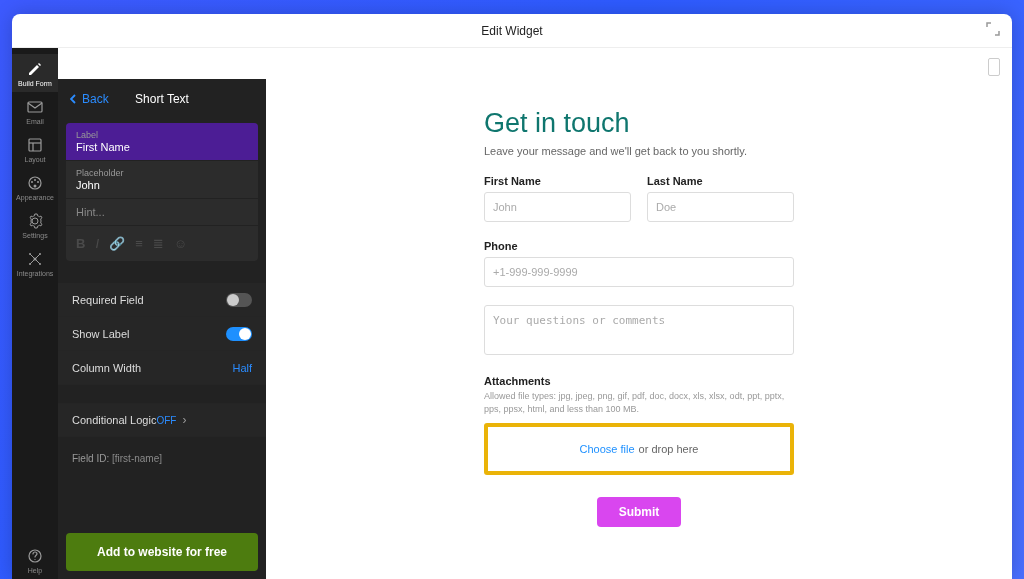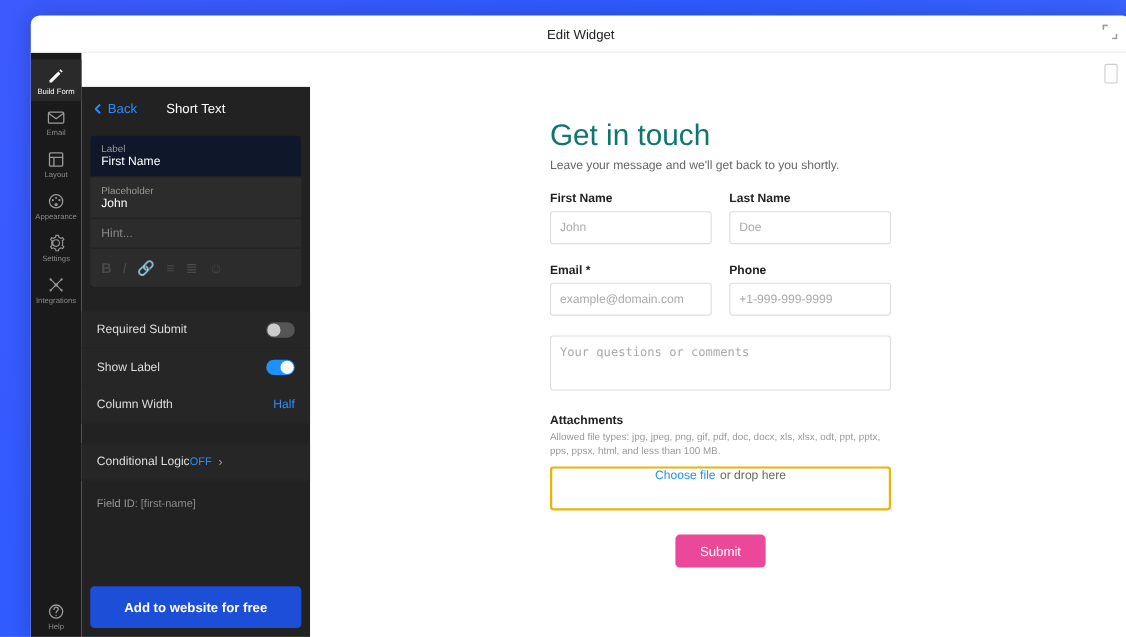--- a/index.html
+++ b/index.html
@@ -1,69 +1,69 @@
 <!DOCTYPE html>
 <html><head>
 <meta charset="utf-8">
 <style>
   * { box-sizing: border-box; margin: 0; padding: 0; }
   html, body { width: 1024px; height: 579px; font-family: -apple-system, BlinkMacSystemFont, "Segoe UI", Arial, sans-serif; overflow: hidden; }
-  .bg { width: 1024px; height: 579px; background: linear-gradient(135deg, #3D5AFE 0%, #2E5BFF 40%, #4A6FFF 100%); position: relative; padding: 14px 12px 0 28px; }
+  .bg { width: 1024px; height: 579px; background: linear-gradient(135deg, #3D5AFE 0%, #2E5BFF 40%, #4A6FFF 100%); position: relative; padding: 14px 12px 0 12px; }
   .window { width: 1000px; height: 565px; background: #fff; border-radius: 8px 8px 0 0; position: relative; display: flex; flex-direction: column; box-shadow: 0 0 20px rgba(0,0,0,0.2); }
   .titlebar { height: 34px; border-bottom: 1px solid #eee; display: flex; align-items: center; justify-content: center; position: relative; font-size: 12px; color: #222; }
   .titlebar .expand { position: absolute; right: 12px; top: 8px; color: #999; cursor: pointer; }
   .body { flex: 1; display: flex; position: relative; overflow: hidden; }
   .iconbar { width: 46px; background: #1a1a1a; display: flex; flex-direction: column; align-items: center; padding-top: 6px; }
   .iconbar .itm { width: 46px; display: flex; flex-direction: column; align-items: center; color: #9a9a9a; padding: 7px 0 5px 0; cursor: pointer; }
   .iconbar .itm.active { background: #2a2a2a; color: #fff; }
   .iconbar .itm svg, .iconbar .itm .gl { width: 16px; height: 16px; }
   .iconbar .lbl { font-size: 7px; margin-top: 3px; color: #8a8a8a; }
   .iconbar .itm.active .lbl { color: #fff; }
   .iconbar .spacer { flex: 1; }
   .sidepanel { width: 208px; background: #222; color: #ddd; display: flex; flex-direction: column; position: relative; margin-top: 31px; }
   .sp-head { height: 40px; display: flex; align-items: center; position: relative; }
   .sp-head .back { color: #2B8CFF; font-size: 12px; margin-left: 12px; display: flex; align-items: center; cursor: pointer; }
   .sp-head .title { position: absolute; left: 0; right: 0; text-align: center; font-size: 12px; color: #fff; pointer-events: none; }
   .fields-box { margin: 4px 8px 0 8px; background: #2c2c2c; border-radius: 4px; overflow: hidden; }
   .field-row { padding: 7px 10px 7px 10px; border-bottom: 1px solid #222; }
-  .field-row.sel { background: #0f172a; }
+  .field-row.sel { background: #4c1d95; }
   .field-row .flabel { font-size: 9px; color: #999; }
   .field-row .fval { font-size: 11px; color: #fff; margin-top: 1px; }
   .field-row .hint { font-size: 11px; color: #888; }
   .rtf { padding: 10px 10px; display: flex; gap: 10px; color: #4a4a4a; font-size: 13px; }
   .opts { margin-top: 22px; }
   .opt-row { height: 34px; display: flex; align-items: center; padding: 0 14px; font-size: 11px; color: #ddd; border-bottom: 1px solid #252525; background: #262626; }
   .opt-row .grow { flex: 1; }
   .toggle { width: 26px; height: 14px; border-radius: 8px; position: relative; background: #555; }
   .toggle .knob { width: 12px; height: 12px; background: #ccc; border-radius: 50%; position: absolute; top: 1px; left: 1px; }
   .toggle.on { background: #1E90FF; }
   .toggle.on .knob { left: auto; right: 1px; background: #fff; }
   .val-half { color: #2B8CFF; font-size: 11px; }
   .logic { margin-top: 18px; height: 34px; display: flex; align-items: center; padding: 0 14px; font-size: 11px; color: #ddd; background: #262626; border-top: 1px solid #252525; border-bottom: 1px solid #252525; }
   .logic .val-off { color: #2B8CFF; font-size: 10px; margin-right: 6px; }
   .logic .chev { color: #999; font-size: 12px; }
   .fieldid { padding: 16px 14px; font-size: 10px; color: #999; }
   .fieldid .code { color: #8a8a8a; }
-  .add-btn { position: absolute; bottom: 8px; left: 8px; right: 8px; height: 38px; background: #1d4ed8; color: #fff; border: none; border-radius: 4px; font-size: 12px; font-weight: 600; cursor: pointer; }
+  .add-btn { position: absolute; bottom: 8px; left: 8px; right: 8px; height: 38px; background: #4d7c0f; color: #fff; border: none; border-radius: 4px; font-size: 12px; font-weight: 600; cursor: pointer; }
   .canvas { flex: 1; background: #fff; position: relative; overflow: auto; }
   .device-icon { position: absolute; top: 10px; right: 12px; width: 12px; height: 18px; border: 1px solid #ccc; border-radius: 2px; }
   .form-area { width: 310px; margin: 60px auto 0 auto; }
   .ft { font-size: 27px; font-weight: 400; color: #0f766e; }
   .fs { font-size: 11px; color: #666; margin-top: 6px; }
   .row { display: flex; gap: 16px; margin-top: 18px; }
   .fld { flex: 1; }
   .fld label { font-size: 11px; font-weight: 700; color: #222; display: block; margin-bottom: 5px; }
   .fld input, .fld textarea { width: 100%; border: 1px solid #ddd; border-radius: 3px; height: 30px; padding: 0 8px; font-size: 11px; color: #333; }
   .fld textarea { height: 50px; padding: 8px; resize: none; }
   .fld input::placeholder, .fld textarea::placeholder { color: #aaa; }
   .att-lbl { font-size: 11px; font-weight: 700; color: #222; margin-top: 16px; }
   .att-sub { font-size: 9px; color: #999; margin-top: 3px; line-height: 1.4; }
-  .dropzone { border: 2px solid #eab308; border-radius: 3px; height: 40px; margin-top: 8px; display: flex; justify-content: center; font-size: 11px; color: #666; }
+  .dropzone { border: 4px solid #eab308; border-radius: 3px; height: 52px; margin-top: 8px; display: flex; align-items: center; justify-content: center; font-size: 11px; color: #666; }
   .dropzone .cf { color: #1E90FF; margin-right: 4px; }
-  .submit { display: block; margin: 22px auto 20px auto; background: #ec4899; color: #fff; border: none; border-radius: 4px; height: 30px; padding: 0 22px; font-size: 12px; font-weight: 400; cursor: pointer; }
+  .submit { display: block; margin: 22px auto 20px auto; background: #d946ef; color: #fff; border: none; border-radius: 4px; height: 30px; padding: 0 22px; font-size: 12px; font-weight: 700; cursor: pointer; }
 </style>
 </head>
 <body>
 
 <div class="bg">
   <div class="window">
     <div class="titlebar">
       <span>Edit Widget</span>
       <span class="expand">
         <svg width="14" height="14" viewBox="0 0 14 14" stroke="#999" stroke-width="1.5" fill="none">
@@ -160,21 +160,21 @@
             <span><i>I</i></span>
             <span>🔗</span>
             <span>≡</span>
             <span>≣</span>
             <span>☺</span>
           </div>
         </div>
 
         <div class="opts">
           <div class="opt-row">
-            <span class="grow">Required Submit</span>
+            <span class="grow">Required Field</span>
             <div class="toggle">
                 <div class="knob"></div>
               </div>
           </div>
           <div class="opt-row">
             <span class="grow">Show Label</span>
             <div class="toggle on">
                 <div class="knob"></div>
               </div>
           </div>
@@ -210,24 +210,20 @@
               <input placeholder="John" style="">
             </div>
             <div class="fld">
               <label>Last Name</label>
               <input placeholder="Doe" style="">
             </div>
           </div>
 
           <div class="row">
             <div class="fld">
-              <label>Email *</label>
-              <input placeholder="example@domain.com" style="">
-            </div>
-            <div class="fld">
               <label>Phone</label>
               <input placeholder="+1-999-999-9999" style="">
             </div>
           </div>
 
           <div class="row">
             <div class="fld">
               <textarea placeholder="Your questions or comments" style=""></textarea>
             </div>
           </div>

